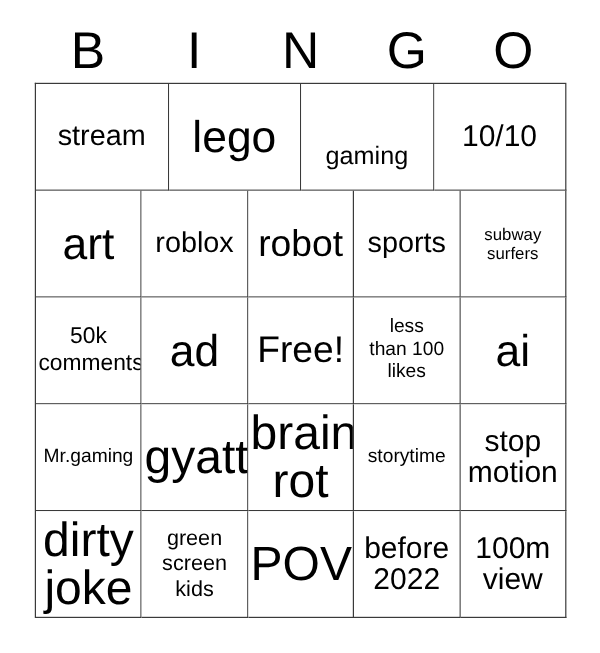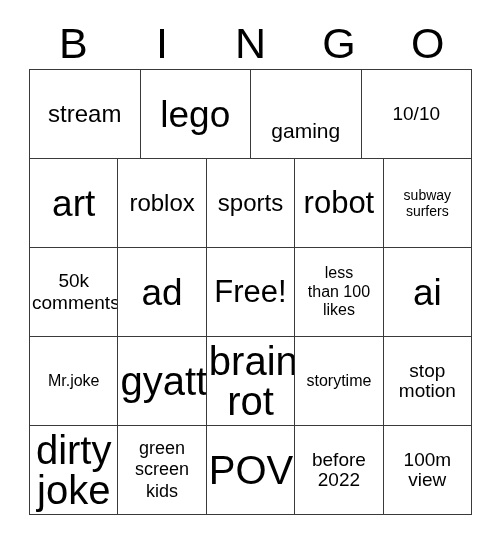--- a/index.html
+++ b/index.html
@@ -76,21 +76,21 @@
     color: #000000;
     white-space: pre-line;
   }
   
   .s-xs  { font-size: 19px; line-height: 1.18; }
   .s-sm  { font-size: 16px; line-height: 1.15; }
   .s-smd { font-size: 14px; line-height: 1.15; }
   .s-md  { font-size: 18px; line-height: 1.18; }
   .s-lg  { font-size: 21px; line-height: 1.1; margin-top: 34px; }
   .s-xl  { font-size: 24px; line-height: 1.08; }
-  .s-2xl { font-size: 19px; line-height: 1.05; }
+  .s-2xl { font-size: 25px; line-height: 1.05; }
   .s-3xl { font-size: 31px; line-height: 1.02; }
   .s-4xl { font-size: 40px; line-height: 1.0; }
   .s-5xl { font-size: 37px; line-height: 1.0; }
 </style>
 </head>
 <body>
 
 <div id="card">
 
   <div id="header-row">
@@ -119,24 +119,24 @@
     </div>
 
     <div class="grid-row">
       <div class="cell">
           <span class="cell-text s-5xl">art</span>
         </div>
       <div class="cell">
           <span class="cell-text s-xl">roblox</span>
         </div>
       <div class="cell">
+          <span class="cell-text s-3xl">robot</span>
+        </div>
+      <div class="cell">
           <span class="cell-text s-xl">sports</span>
-        </div>
-      <div class="cell">
-          <span class="cell-text s-3xl">robot</span>
         </div>
       <div class="cell">
           <span class="cell-text s-smd">subway
 surfers</span>
         </div>
     </div>
 
     <div class="grid-row">
       <div class="cell">
           <span class="cell-text s-xs">50k
@@ -153,21 +153,21 @@
 than 100
 likes</span>
         </div>
       <div class="cell">
           <span class="cell-text s-5xl">ai</span>
         </div>
     </div>
 
     <div class="grid-row">
       <div class="cell">
-          <span class="cell-text s-sm">Mr.joke</span>
+          <span class="cell-text s-sm">Mr.gaming</span>
         </div>
       <div class="cell">
           <span class="cell-text s-4xl">gyatt</span>
         </div>
       <div class="cell">
           <span class="cell-text s-4xl">brain
 rot</span>
         </div>
       <div class="cell">
           <span class="cell-text s-sm">storytime</span>

